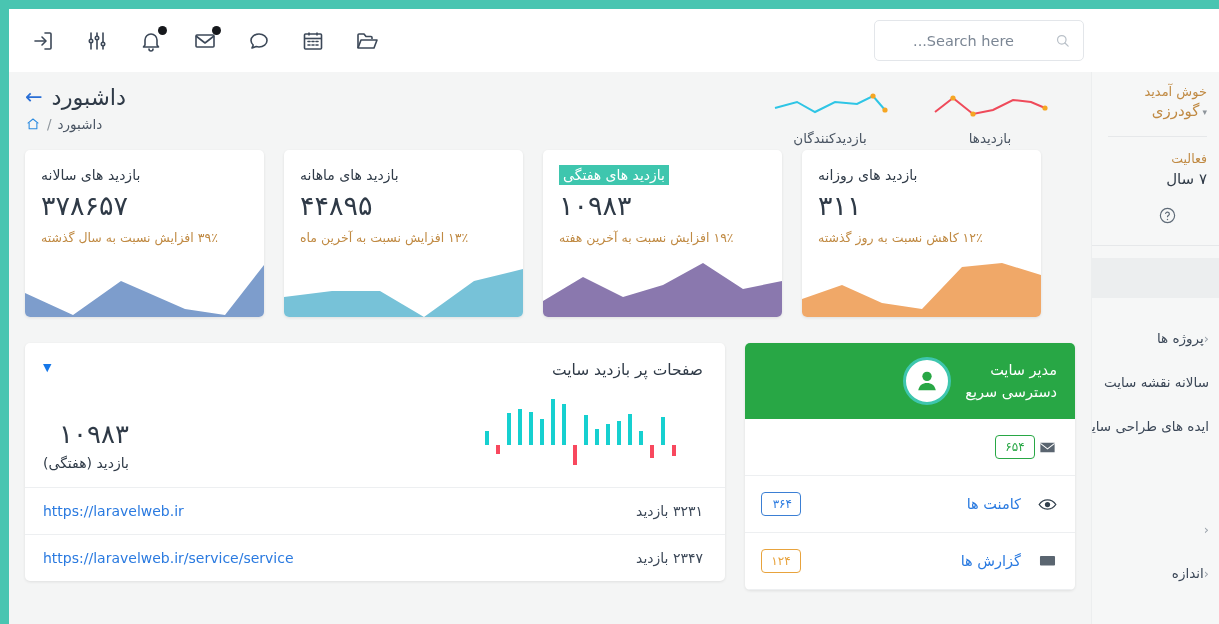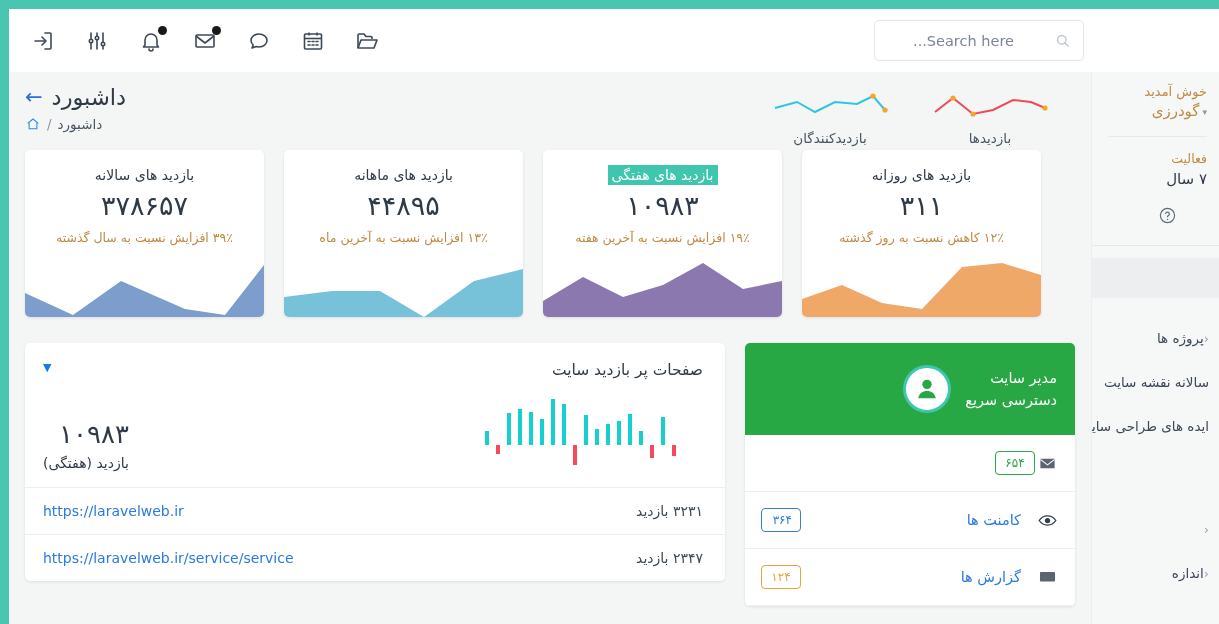--- a/index.html
+++ b/index.html
@@ -129,21 +129,21 @@
   }
   .card {
     width: 239px; height: 167px;
     background: #fff;
     border-radius: 5px;
     box-shadow: 0 1px 3px rgba(0,0,0,.09);
     position: relative;
     overflow: hidden;
     direction: rtl;
   }
-  .card-body { padding: 17px 16px 0 16px; text-align: center; position: relative; z-index: 2; }
+  .card-body { padding: 17px 16px 0 16px; text-align: left; position: relative; z-index: 2; }
   .card-title { font-size: 14px; color: #2f3a47; }
   .card-title .hl { background: #3ec6ae; color: #ffffff; padding: 2px 4px; }
   .card-value { font-size: 27px; color: #2f3a47; margin-top: 7px; letter-spacing: .5px; }
   .card-sub { font-size: 12.5px; color: #c08a43; margin-top: 9px; }
   .card-chart { position: absolute; bottom: 0; left: 0; right: 0; height: 76px; z-index: 1; }
   .card-chart svg { display: block; width: 100%; height: 100%; }
 
   
   .lower {
     display: flex; gap: 20px;
@@ -155,21 +155,21 @@
   
   .quick {
     width: 330px;
     background: #fff;
     border-radius: 5px;
     box-shadow: 0 1px 3px rgba(0,0,0,.09);
     overflow: hidden;
     direction: rtl;
   }
   .quick-head {
-    background: #28a745; height: 92px;
+    background: #28a745; height: 76px;
     display: flex; align-items: center; justify-content: flex-start;
     padding: 0 18px;
     gap: 14px;
   }
   .avatar {
     width: 48px; height: 48px; border-radius: 50%;
     background: #fff; border: 3px solid #3ec6ae;
     display: flex; align-items: center; justify-content: center;
     flex: 0 0 auto;
   }

